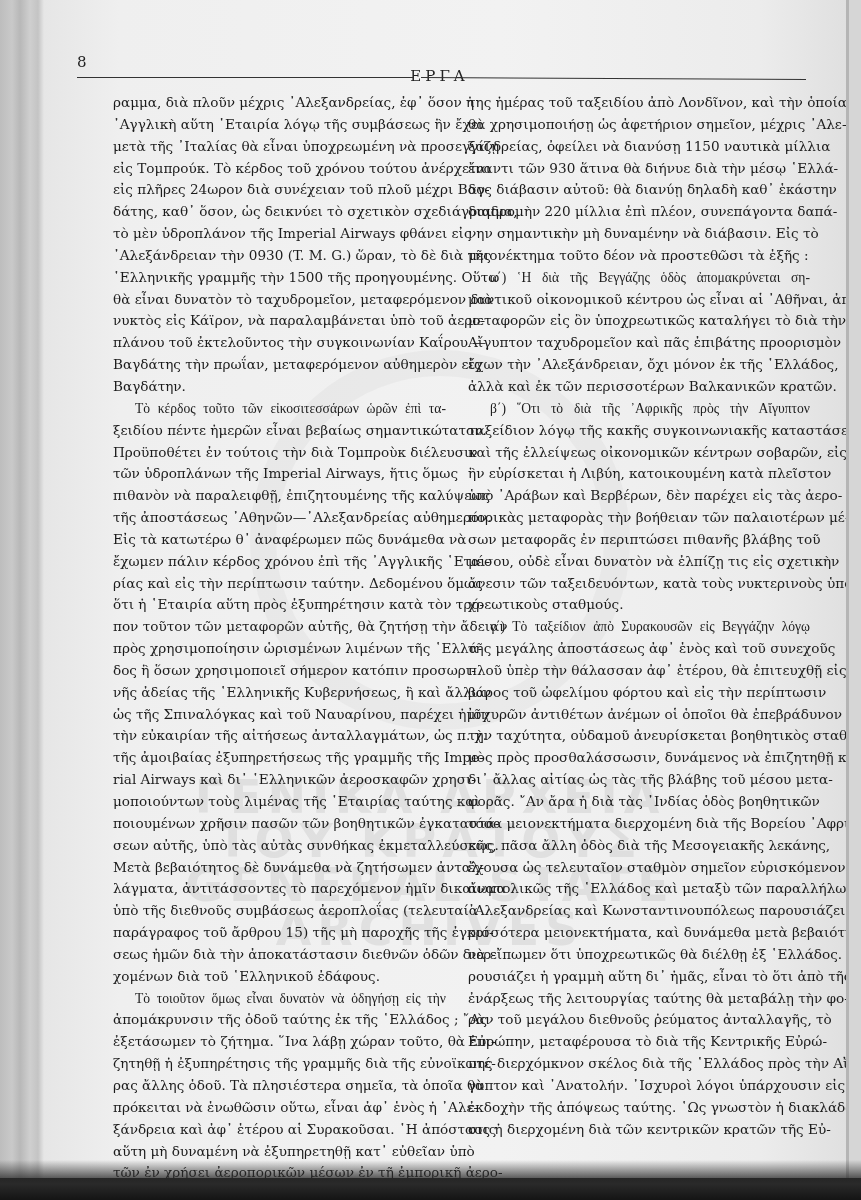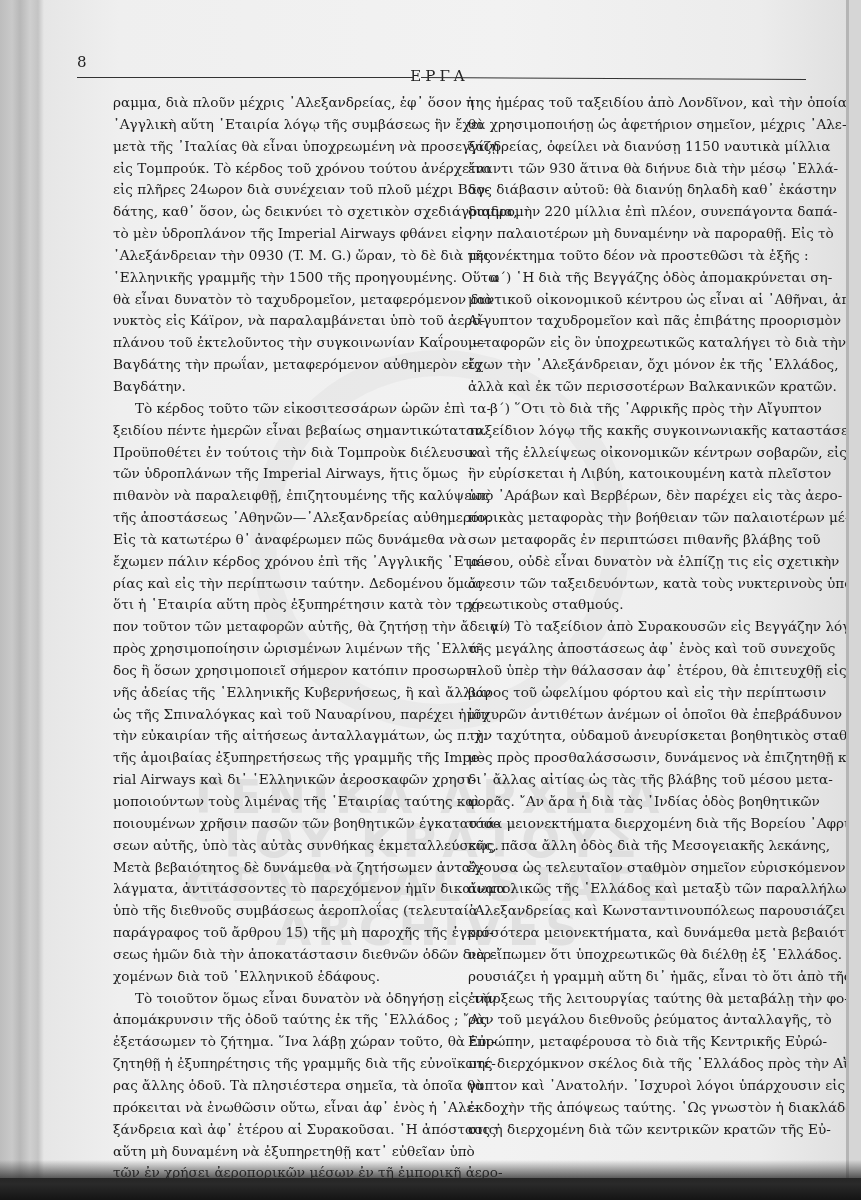--- a/index.html
+++ b/index.html
@@ -13,21 +13,21 @@
   .pageno{position:absolute;left:0;top:3px;font-size:15px;color:#222;}
   .running-title{position:absolute;left:0;width:100%;top:3px;text-align:center;font-size:15px;letter-spacing:4px;color:#222;margin-top:14px;}
   .rule{position:absolute;top:27px;height:0;border-top:1.5px solid #333;}
   .rule.l{left:0;width:336px;}
   .rule.r{left:344px;width:385px;transform:rotate(0.3deg);transform-origin:left;}
   .col{position:absolute;top:92px;font-size:13.6px;line-height:21.85px;color:#1c1c1c;text-align:justify;}
   .col.left{left:113px;width:333px;}
   .col.right{left:468px;width:342px;}
   .line{display:block;white-space:nowrap;text-align:justify;text-align-last:justify;height:21.85px;overflow:visible;}
   .line.last{text-align-last:left;}
-  .line.indent{padding-left:22px;}
+  .line.indent{padding-left:22px;font-family:Liberation Serif, serif;}
   .watermark{position:absolute;left:150px;top:775px;width:560px;text-align:center;font-family:"DejaVu Sans","Liberation Sans",sans-serif;font-size:46px;font-weight:bold;color:rgba(180,180,180,0.28);letter-spacing:6px;line-height:44px;pointer-events:none;}
   .emblem{position:absolute;left:250px;top:350px;width:380px;height:380px;border-radius:50%;border:26px solid rgba(200,200,200,0.18);box-sizing:border-box;pointer-events:none;}
 </style>
 </head>
 <body>
 
 <div class="page">
   <div class="emblem"></div>
   <div class="watermark">
     <div>ΓΕΝΙΚΑ ΑΡΧΕΙΑ ΤΟΥ ΚΡΑΤΟΥΣ</div>
@@ -94,26 +94,26 @@
       <span class="line">τῶν ἐν χρήσει ἀεροπορικῶν μέσων ἐν τῇ ἐμπορικῇ ἀερο-</span>
       <span class="line">πλοΐᾳ (800 περίπου ναυτικὰ μίλλια· τὰ ἐν χρήσει ὑπὸ</span>
     </div>
   <div class="col right" id="colRight">
       <span class="line">της ἡμέρας τοῦ ταξειδίου ἀπὸ Λονδῖνον, καὶ τὴν ὁποίαν</span>
       <span class="line">θὰ χρησιμοποιήσῃ ὡς ἀφετήριον σημεῖον, μέχρις ᾿Αλε-</span>
       <span class="line">ξανδρείας, ὀφείλει νὰ διανύσῃ 1150 ναυτικὰ μίλλια</span>
       <span class="line">ἔναντι τῶν 930 ἅτινα θὰ διήνυε διὰ τὴν μέσῳ ῾Ελλά-</span>
       <span class="line">δος διάβασιν αὐτοῦ: θὰ διανύῃ δηλαδὴ καθ᾿ ἑκάστην</span>
       <span class="line">διαδρομὴν 220 μίλλια ἐπὶ πλέον, συνεπάγοντα δαπά-</span>
-      <span class="line">νην παλαιοτέρων μὴ δυναμένην νὰ παροραθῇ. Εἰς τὸ</span>
+      <span class="line">νην σημαντικὴν μὴ δυναμένην νὰ διάβασιν. Εἰς τὸ</span>
       <span class="line last">μειονέκτημα τοῦτο δέον νὰ προστεθῶσι τὰ ἑξῆς :</span>
       <span class="line indent">α΄) ῾Η διὰ τῆς Βεγγάζης ὁδὸς ἀπομακρύνεται ση-</span>
       <span class="line">μαντικοῦ οἰκονομικοῦ κέντρου ὡς εἶναι αἱ ᾿Αθῆναι, ἀπο-</span>
+      <span class="line">μεταφορῶν εἰς ὃν ὑποχρεωτικῶς καταλήγει τὸ διὰ τὴν</span>
       <span class="line">Αἴγυπτον ταχυδρομεῖον καὶ πᾶς ἐπιβάτης προορισμὸν</span>
-      <span class="line">μεταφορῶν εἰς ὃν ὑποχρεωτικῶς καταλήγει τὸ διὰ τὴν</span>
       <span class="line">ἔχων τὴν ᾿Αλεξάνδρειαν, ὄχι μόνον ἐκ τῆς ῾Ελλάδος,</span>
       <span class="line last">ἀλλὰ καὶ ἐκ τῶν περισσοτέρων Βαλκανικῶν κρατῶν.</span>
       <span class="line indent">β΄) ῞Οτι τὸ διὰ τῆς ᾿Αφρικῆς πρὸς τὴν Αἴγυπτον</span>
       <span class="line">ταξείδιον λόγῳ τῆς κακῆς συγκοινωνιακῆς καταστάσεως</span>
       <span class="line">καὶ τῆς ἐλλείψεως οἰκονομικῶν κέντρων σοβαρῶν, εἰς</span>
       <span class="line">ἣν εὑρίσκεται ἡ Λιβύη, κατοικουμένη κατὰ πλεῖστον</span>
       <span class="line">ὑπὸ ᾿Αράβων καὶ Βερβέρων, δὲν παρέχει εἰς τὰς ἀερο-</span>
       <span class="line">πορικὰς μεταφορὰς τὴν βοήθειαν τῶν παλαιοτέρων μέ-</span>
       <span class="line">σων μεταφορᾶς ἐν περιπτώσει πιθανῆς βλάβης τοῦ</span>
       <span class="line">μέσου, οὐδὲ εἶναι δυνατὸν νὰ ἐλπίζῃ τις εἰς σχετικὴν</span>

